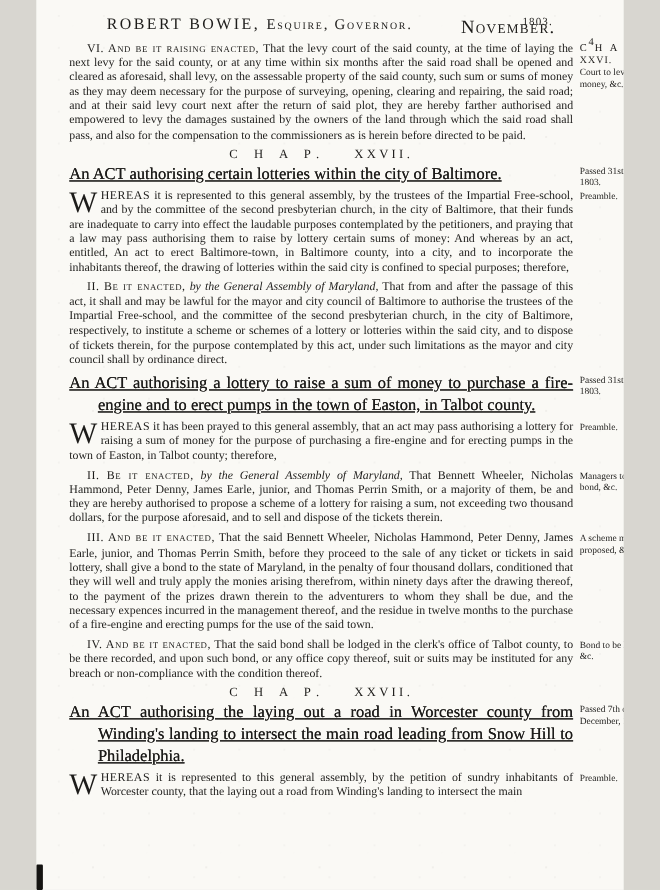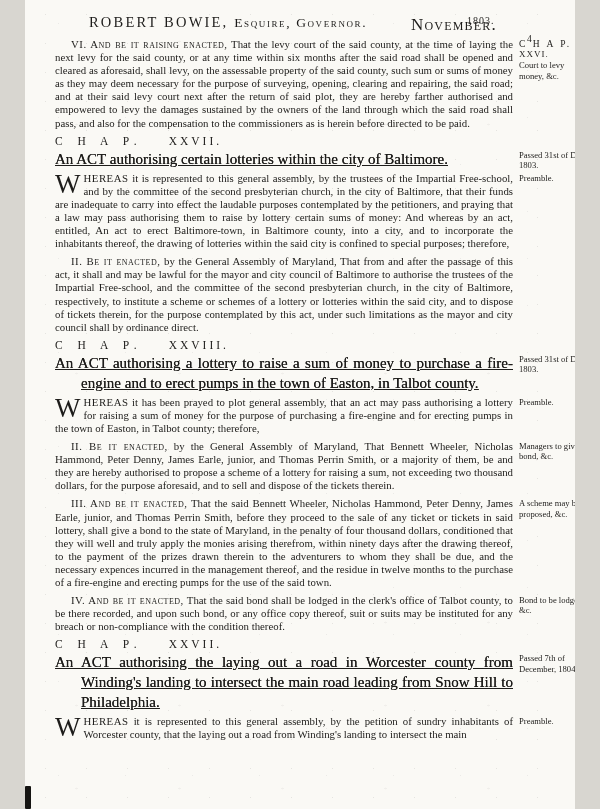--- a/index.html
+++ b/index.html
@@ -6,38 +6,37 @@
   #page{
     position:relative;width:534px;height:809px;margin:0 auto;overflow:hidden;
     background:#faf9f5;
     background-image:
       radial-gradient(rgba(40,40,40,.10) .5px, transparent .9px),
       radial-gradient(rgba(40,40,40,.07) .5px, transparent .8px),
       radial-gradient(rgba(60,50,40,.05) 1px, transparent 1.4px);
     background-size:41px 29px, 67px 47px, 103px 83px;
     font-family:"Liberation Serif","DejaVu Serif",serif;
     color:#1d1c1a;
-    padding-left:16px;
   }
   #main{position:absolute;left:30px;top:12px;width:458px;}
   
   .hdr{position:relative;height:26px;}
   .hdr .gov{position:absolute;left:34px;top:2px;font-size:14.5px;letter-spacing:2.2px;white-space:nowrap;}
   .hdr .gov .esq{font-variant:small-caps;font-size:13.5px;letter-spacing:1.6px;}
   .hdr .month{position:absolute;left:356px;top:3px;font-variant:small-caps;font-size:17px;letter-spacing:1.2px;}
   .hdr .year{position:absolute;left:412px;top:3px;font-size:10px;letter-spacing:1px;}
   .hdr .sig{position:absolute;left:472px;top:22px;font-size:9.5px;}
   
   p.bp{position:relative;margin:0 0 5px 0;text-align:justify;font-size:10.8px;line-height:13.1px;}
   p.bp.ind{text-indent:16px;}
   .sc{font-variant:small-caps;letter-spacing:.5px;}
-  .auth{}
+  .auth{font-style:italic;}
   .dropcap{float:left;font-size:27px;line-height:23px;padding:1px 3px 0 0;}
   
-  .chap-head{position:relative;font-size:11.5px;margin:5px 0 2px 0;}
+  .chap-head{position:relative;text-align:center;font-size:11.5px;margin:5px 0 2px 0;}
   .chap-head .cl{letter-spacing:6px;margin-right:26px;}
   .chap-head .cn{letter-spacing:3px;}
   
   .act-title{position:relative;font-size:15px;line-height:20px;margin:1px 0 3px 0;
     padding-left:26px;text-indent:-26px;text-align:justify;
     text-shadow:0 0 .5px currentColor;text-decoration:underline;}
   
   .mnote{position:absolute;left:464px;top:1px;width:72px;font-size:8.6px;line-height:10.2px;
     text-align:left;text-indent:0;font-variant:normal;letter-spacing:0;font-style:normal;
     text-shadow:none;font-weight:normal;white-space:normal;text-align-last:left;}
@@ -84,30 +83,27 @@
       <span class="dropcap">W</span><span class="sc">HEREAS</span>
       <span>it is represented to this general assembly, by the trustees of the Impartial Free-school, and by the committee of the second presbyterian church, in the city of Baltimore, that their funds are inadequate to carry into effect the laudable purposes contemplated by the petitioners, and praying that a law may pass authorising them to raise by lottery certain sums of money: And whereas by an act, entitled, An act to erect Baltimore-town, in Baltimore county, into a city, and to incorporate the inhabitants thereof, the drawing of lotteries within the said city is confined to special purposes; therefore,</span>
       <span class="mnote">Preamble.</span>
     </p>
     <p class="bp ind">
       <span class="sc">II. Be it enacted,</span>
       <span class="auth">by the General Assembly of Maryland,</span>
       <span>That from and after the passage of this act, it shall and may be lawful for the mayor and city council of Baltimore to authorise the trustees of the Impartial Free-school, and the committee of the second presbyterian church, in the city of Baltimore, respectively, to institute a scheme or schemes of a lottery or lotteries within the said city, and to dispose of tickets therein, for the purpose contemplated by this act, under such limitations as the mayor and city council shall by ordinance direct.</span>
     </p>
 
-    <div class="chap-head">
-      <span class="cl">C H A P.</span><span class="cn">XXVIII.</span>
-    </div>
     <div class="act-title">
       <span>An ACT authorising a lottery to raise a sum of money to purchase a fire-engine and to erect pumps in the town of Easton, in Talbot county.</span>
       <span class="mnote">Passed 31st of Dec. 1803.</span>
     </div>
     <p class="bp">
       <span class="dropcap">W</span><span class="sc">HEREAS</span>
-      <span>it has been prayed to plot general assembly, that an act may pass authorising a lottery for raising a sum of money for the purpose of purchasing a fire-engine and for erecting pumps in the town of Easton, in Talbot county; therefore,</span>
+      <span>it has been prayed to this general assembly, that an act may pass authorising a lottery for raising a sum of money for the purpose of purchasing a fire-engine and for erecting pumps in the town of Easton, in Talbot county; therefore,</span>
       <span class="mnote">Preamble.</span>
     </p>
     <p class="bp ind">
       <span class="sc">II. Be it enacted,</span>
       <span class="auth">by the General Assembly of Maryland,</span>
       <span>That Bennett Wheeler, Nicholas Hammond, Peter Denny, James Earle, junior, and Thomas Perrin Smith, or a majority of them, be and they are hereby authorised to propose a scheme of a lottery for raising a sum, not exceeding two thousand dollars, for the purpose aforesaid, and to sell and dispose of the tickets therein.</span>
       <span class="mnote">Managers to give bond, &amp;c.</span>
     </p>
     <p class="bp ind">
       <span class="sc">III. And be it enacted,</span>

